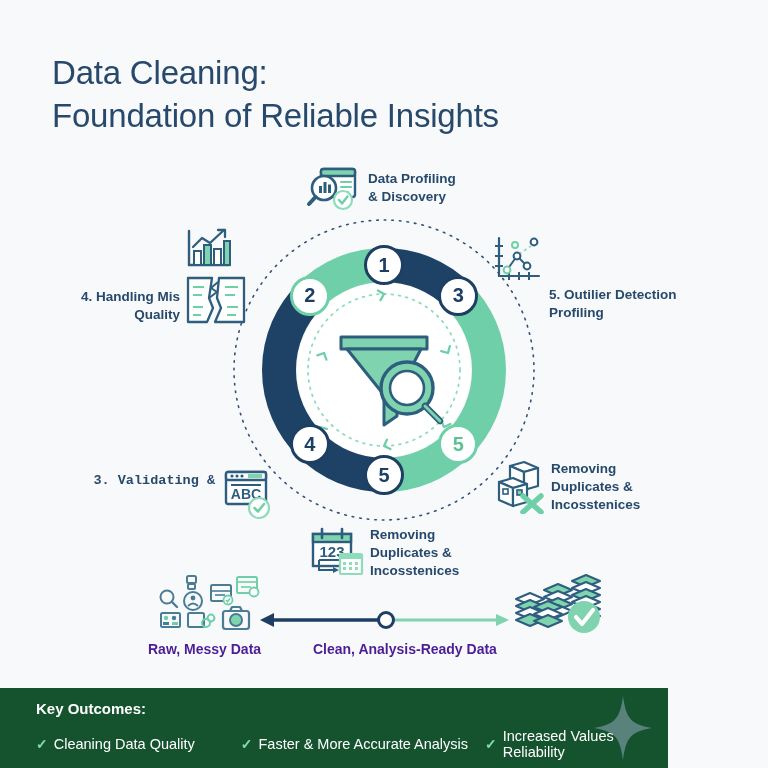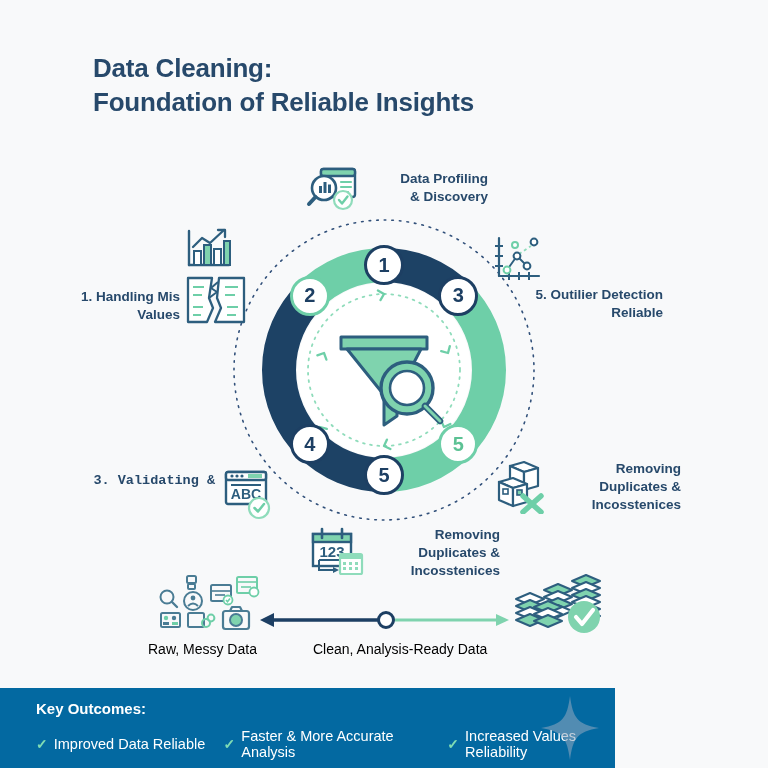--- a/index.html
+++ b/index.html
@@ -8,22 +8,22 @@
     font-family: "Liberation Sans", sans-serif;
     background:#f7f9fa;
     position:relative;
     overflow:hidden;
   }
   .canvas { position:absolute; inset:0; width:768px; height:768px; background:#f8f9fa; }
 
   
   .title {
     position:absolute; left:52px; top:52px;
-    font-size:26px; font-weight:bold; color:#27496b;
-    line-height:1.30; letter-spacing:-0.2px;margin-left:41px;
+    font-size:33px; font-weight:normal; color:#27496b;
+    line-height:1.30; letter-spacing:-0.2px;
   }
   .title .l2 { display:block;text-align:right; }
 
   
   .diagram { position:absolute; left:0; top:150px; width:768px; height:420px; }
 
   .ring-wrap { position:absolute; left:229px; top:65px; width:310px; height:310px; }
   .ring-svg { position:absolute; left:0; top:0; }
 
   
@@ -32,32 +32,32 @@
     background:#ffffff; display:flex; align-items:center; justify-content:center;
     font-size:20px; font-weight:bold; color:#1d3f63;
     border:3px solid #1d3f63; z-index:6;
   }
   .badge.green { border-color:#6ecfa8; color:#5cc294; }
   .badge.greenring { border-color:#6ecfa8; color:#1d3f63; }
 
   
   .lbl { position:absolute; color:#27496b; font-size:13.5px; font-weight:bold; line-height:1.33; }
   .lbl.r { text-align:right; }
-  .lbl.l { text-align:right; }
+  .lbl.l { text-align:left; }
 
   .ico { position:absolute; }
 
   
   .flow { position:absolute; left:0; top:565px; width:768px; height:100px; }
-  .flow-label { position:absolute; font-size:14px; font-weight:normal; color:#000000; }
+  .flow-label { position:absolute; font-size:14px; font-weight:bold; color:#4c1d95; }
 
   
   .footer {
-    position:absolute; left:0; bottom:0; width:615px; height:80px;
-    background:#0369a1;
+    position:absolute; left:0; bottom:0; width:668px; height:80px;
+    background:#14532d;
   }
   .footer-title {
     position:absolute; left:36px; top:12px;
     color:#ffffff; font-size:15px; font-weight:bold;
   }
   .outcomes { position:absolute; left:36px; top:40px; display:flex; gap:0px; align-items:center; }
   .outcome { display:flex; align-items:center; gap:6px; color:#ffffff; font-size:14.5px; }
   .outcome .ck { color:#7fdcb4; font-size:14px; font-weight:bold; }
   .o0 { width:218px; }
   .o1 { width:260px; }
@@ -174,44 +174,44 @@
       <line x1="8" y1="14" x2="19" y2="14" stroke="#6ecfa8" stroke-width="2"></line>
       <line x1="8" y1="22" x2="17" y2="22" stroke="#6ecfa8" stroke-width="2"></line>
       <line x1="8" y1="34" x2="18" y2="34" stroke="#6ecfa8" stroke-width="2"></line>
       <line x1="8" y1="42" x2="16" y2="42" stroke="#6ecfa8" stroke-width="2"></line>
       <line x1="40" y1="14" x2="53" y2="14" stroke="#6ecfa8" stroke-width="2"></line>
       <line x1="40" y1="22" x2="50" y2="22" stroke="#6ecfa8" stroke-width="2"></line>
       <line x1="42" y1="34" x2="53" y2="34" stroke="#6ecfa8" stroke-width="2"></line>
       <line x1="42" y1="42" x2="51" y2="42" stroke="#6ecfa8" stroke-width="2"></line>
     </svg>
     <div class="lbl r" style="left:40px; top:138px; width:140px;">
-      <div>1. Handling Mis</div>
-      <div>Values</div>
+      <div>4. Handling Mis</div>
+      <div>Quality</div>
     </div>
 
     <svg class="ico" style="left:489px; top:84px;" width="54" height="50" viewBox="0 0 54 50">
       <line x1="10" y1="4" x2="10" y2="42" stroke="#2d5e7e" stroke-width="2.2" stroke-linecap="round"></line>
       <line x1="10" y1="42" x2="50" y2="42" stroke="#2d5e7e" stroke-width="2.2" stroke-linecap="round"></line>
       <line x1="6" y1="12" x2="14" y2="12" stroke="#2d5e7e" stroke-width="2"></line>
       <line x1="6" y1="22" x2="14" y2="22" stroke="#2d5e7e" stroke-width="2"></line>
       <line x1="6" y1="32" x2="14" y2="32" stroke="#2d5e7e" stroke-width="2"></line>
       <line x1="20" y1="38" x2="20" y2="46" stroke="#2d5e7e" stroke-width="2"></line>
       <line x1="30" y1="38" x2="30" y2="46" stroke="#2d5e7e" stroke-width="2"></line>
       <line x1="40" y1="38" x2="40" y2="46" stroke="#2d5e7e" stroke-width="2"></line>
       <polyline points="18,36 28,22 38,32" fill="none" stroke="#2d5e7e" stroke-width="1.8"></polyline>
       <line x1="30" y1="20" x2="42" y2="12" stroke="#8fdcbb" stroke-width="1.8" stroke-dasharray="3 3"></line>
       <circle cx="18" cy="36" r="3.4" fill="#ffffff" stroke="#6ecfa8" stroke-width="2"></circle>
       <circle cx="28" cy="22" r="3.4" fill="#ffffff" stroke="#2d5e7e" stroke-width="2"></circle>
       <circle cx="38" cy="32" r="3.4" fill="#ffffff" stroke="#2d5e7e" stroke-width="2"></circle>
       <circle cx="26" cy="11" r="3" fill="#ffffff" stroke="#6ecfa8" stroke-width="2"></circle>
       <circle cx="45" cy="8" r="3.4" fill="#ffffff" stroke="#2d5e7e" stroke-width="2"></circle>
     </svg>
-    <div class="lbl l" style="left:503px; top:136px; width:160px;">
+    <div class="lbl l" style="left:549px; top:136px; width:160px;">
       <div>5. Outilier Detection</div>
-      <div>Reliable</div>
+      <div>Profiling</div>
     </div>
 
     <svg class="ico" style="left:494px; top:310px;" width="54" height="54" viewBox="0 0 54 54">
       <path d="M16 6 L30 2 L44 8 L30 12 Z" fill="#ffffff" stroke="#2d5e7e" stroke-width="2.2" stroke-linejoin="round"></path>
       <path d="M16 6 V24 L30 30 V12 Z" fill="#ffffff" stroke="#2d5e7e" stroke-width="2.2" stroke-linejoin="round"></path>
       <path d="M44 8 V26 L30 30 V12 Z" fill="#ffffff" stroke="#2d5e7e" stroke-width="2.2" stroke-linejoin="round"></path>
       <path d="M5 22 L19 18 L33 24 L19 28 Z" fill="#ffffff" stroke="#2d5e7e" stroke-width="2.2" stroke-linejoin="round"></path>
       <path d="M5 22 V40 L19 46 V28 Z" fill="#ffffff" stroke="#2d5e7e" stroke-width="2.2" stroke-linejoin="round"></path>
       <path d="M33 24 V42 L19 46 V28 Z" fill="#ffffff" stroke="#2d5e7e" stroke-width="2.2" stroke-linejoin="round"></path>
       <rect x="9" y="29" width="5" height="5" fill="#ffffff" stroke="#2d5e7e" stroke-width="1.6"></rect>
@@ -338,21 +338,21 @@
 
     <div class="flow-label" style="left:148px; top:76px;">Raw, Messy Data</div>
     <div class="flow-label" style="left:313px; top:76px;text-align:center;">Clean, Analysis-Ready Data</div>
   </div>
 
   <div class="footer">
     <div class="footer-title">Key Outcomes:</div>
     <div class="outcomes">
       <div class="outcome o0">
         <span class="ck">✓</span>
-        <span>Improved Data Reliable</span>
+        <span>Cleaning Data Quality</span>
       </div>
       <div class="outcome o1">
         <span class="ck">✓</span>
         <span>Faster &amp; More Accurate Analysis</span>
       </div>
       <div class="outcome">
         <span class="ck">✓</span>
         <span>Increased Values Reliability</span>
       </div>
     </div>

